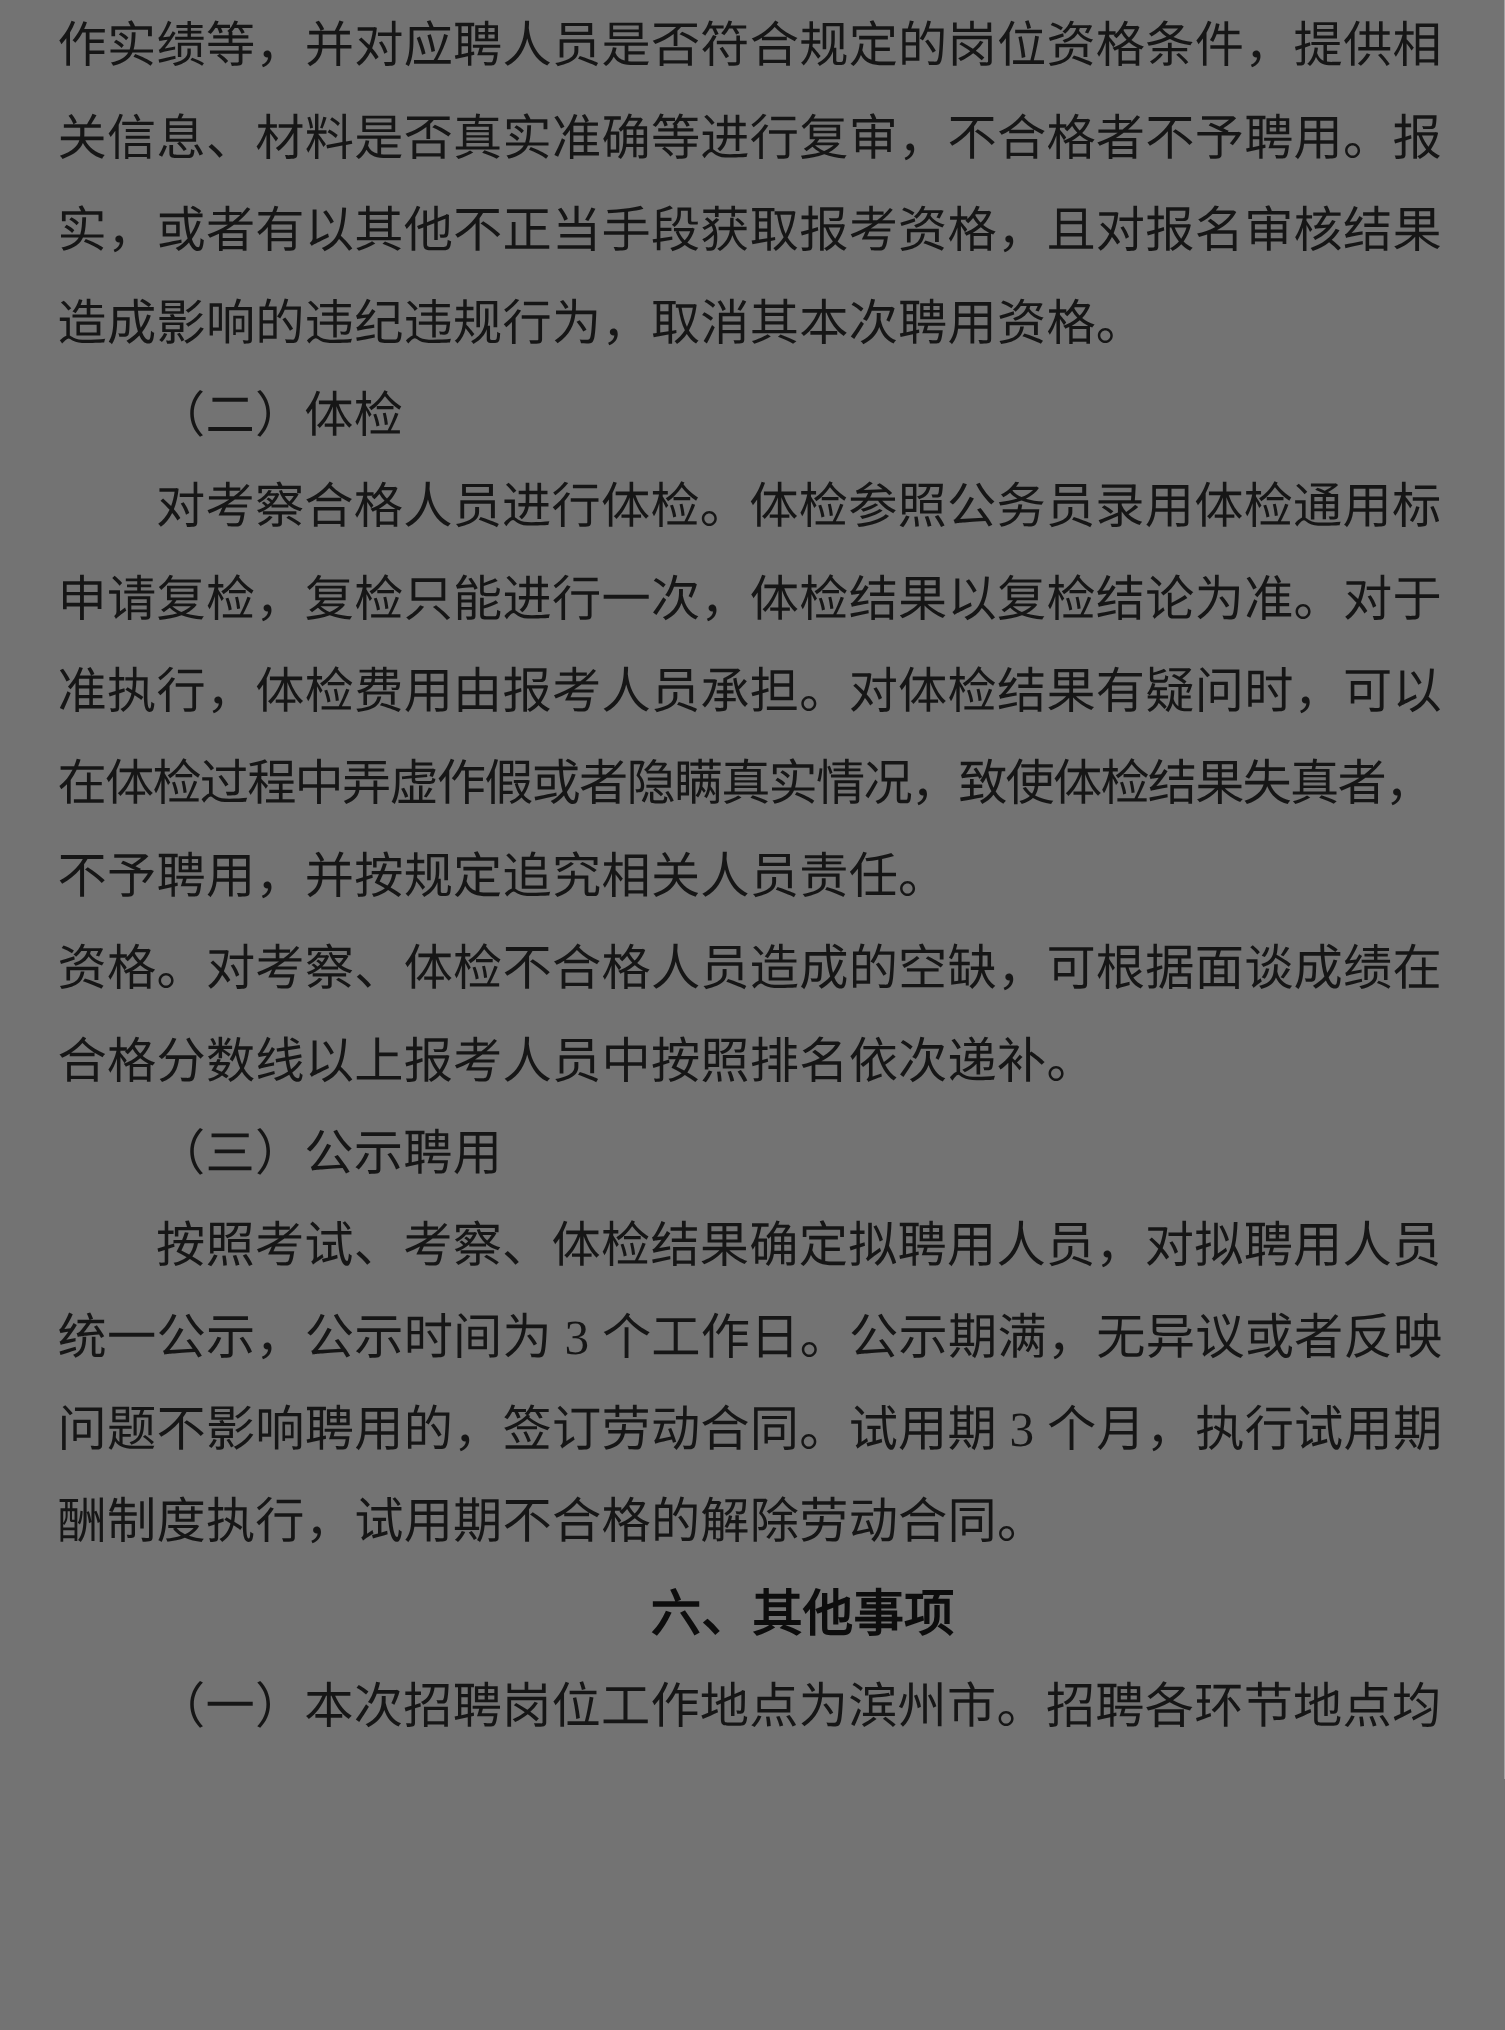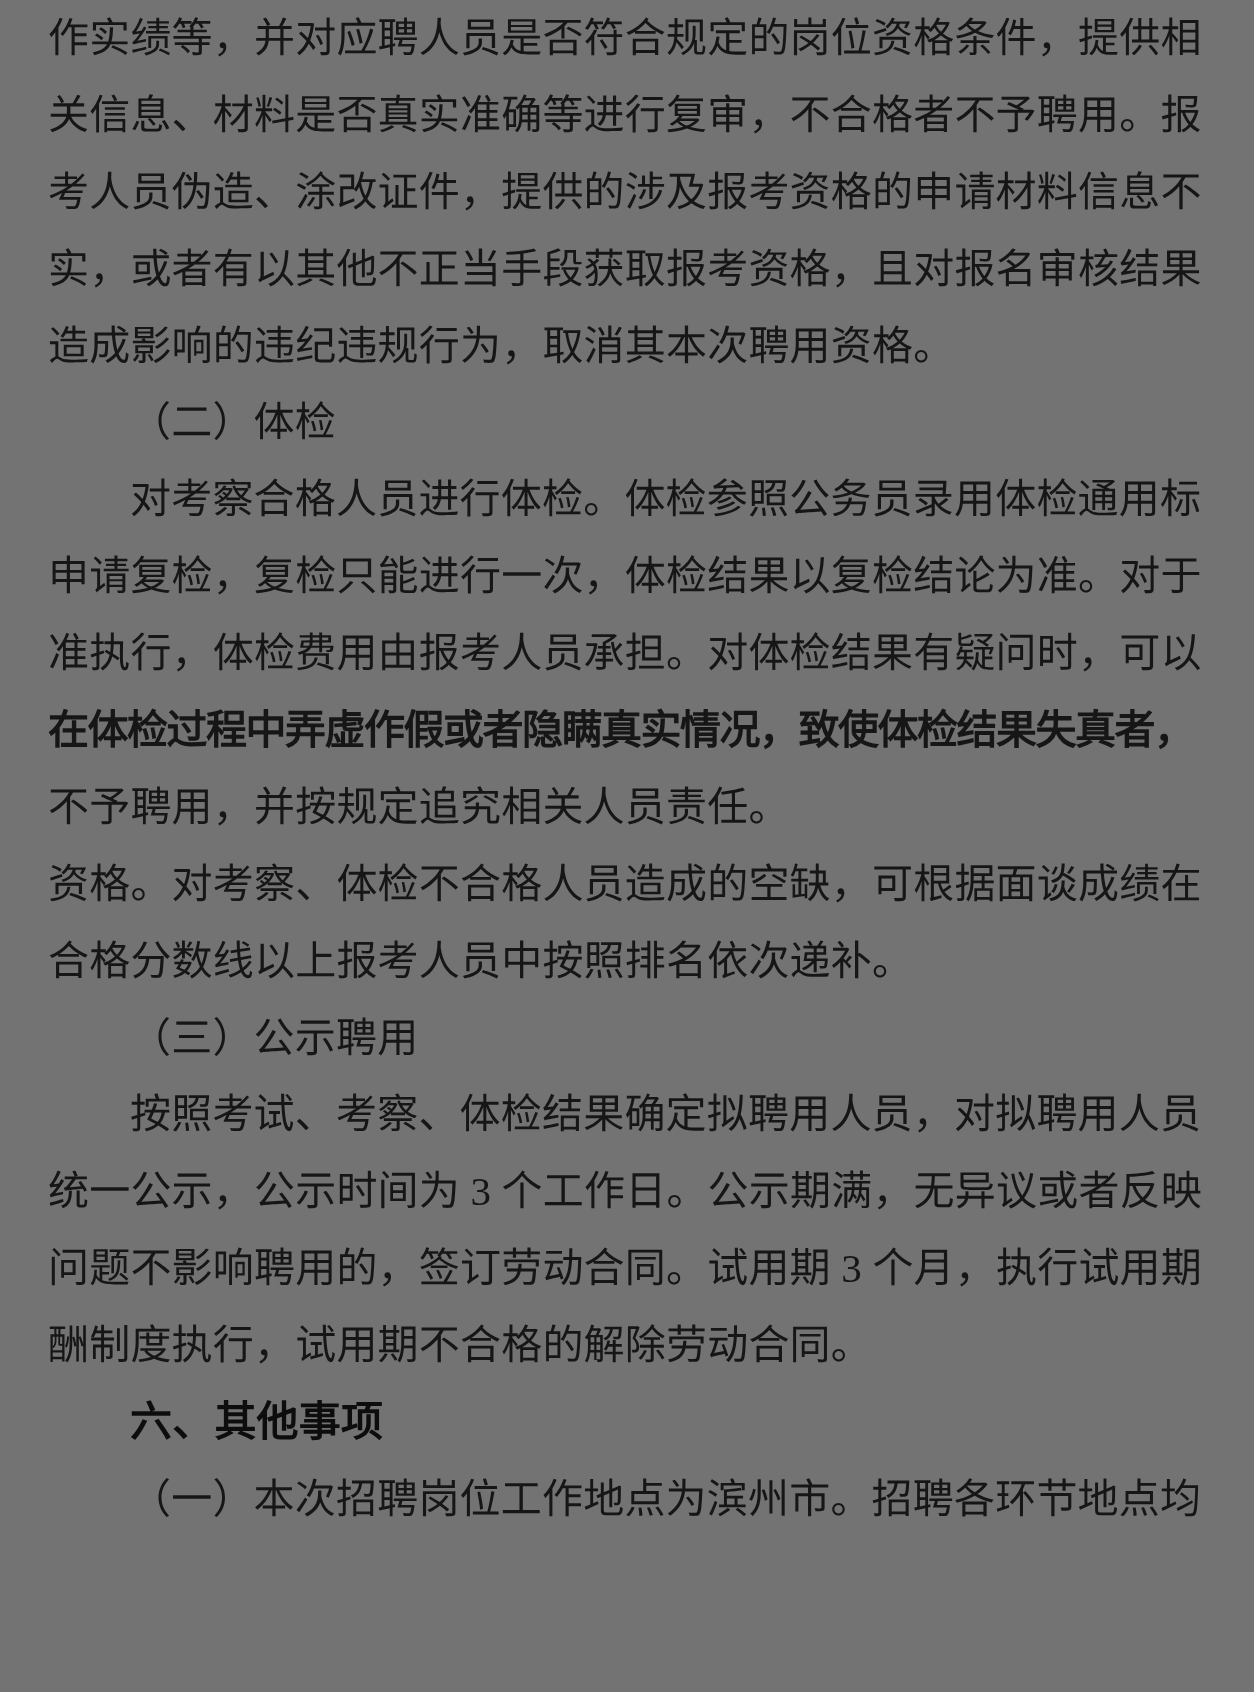--- a/index.html
+++ b/index.html
@@ -28,37 +28,36 @@
     font-size: 41px;
     white-space: nowrap;
     letter-spacing: 0.2px;
     color: #161616;
   }
   .line.indent {
     padding-left: 82px;
   }
   .line.tight {
     letter-spacing: -1.5px;
-    font-weight: bold;
   }
   .line.heading {
     font-family: "Liberation Sans", sans-serif;
     font-weight: bold;
     font-size: 42px;
     color: #0d0d0d;
+    text-align: center;
   }
 </style>
 </head>
 <body>
 
 <div class="page">
   <div class="text-block">
     <div class="line">作实绩等，并对应聘人员是否符合规定的岗位资格条件，提供相</div>
     <div class="line">关信息、材料是否真实准确等进行复审，不合格者不予聘用。报</div>
-    <div class="line">考人员伪造、涂改证件，提供的涉及报考资格的申请材料信息不</div>
     <div class="line">实，或者有以其他不正当手段获取报考资格，且对报名审核结果</div>
     <div class="line">造成影响的违纪违规行为，取消其本次聘用资格。</div>
     <div class="line indent">（二）体检</div>
     <div class="line indent">对考察合格人员进行体检。体检参照公务员录用体检通用标</div>
     <div class="line">申请复检，复检只能进行一次，体检结果以复检结论为准。对于</div>
     <div class="line">准执行，体检费用由报考人员承担。对体检结果有疑问时，可以</div>
     <div class="line tight">在体检过程中弄虚作假或者隐瞒真实情况，致使体检结果失真者，</div>
     <div class="line">不予聘用，并按规定追究相关人员责任。</div>
     <div class="line">资格。对考察、体检不合格人员造成的空缺，可根据面谈成绩在</div>
     <div class="line">合格分数线以上报考人员中按照排名依次递补。</div>

